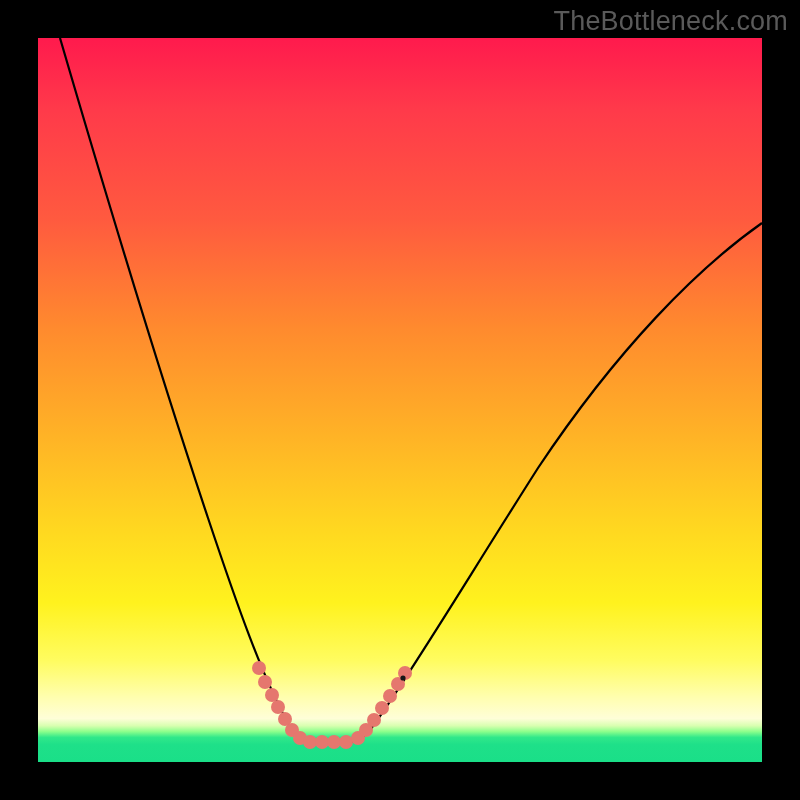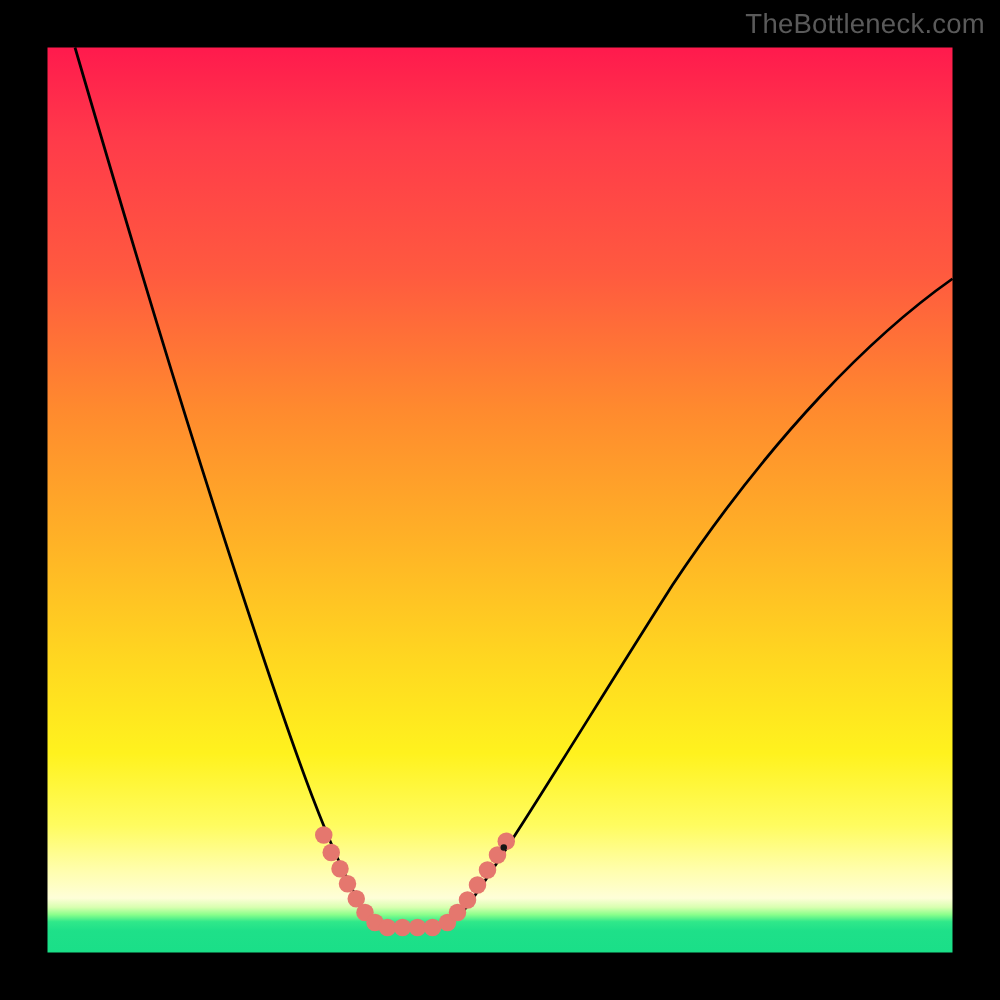--- a/index.html
+++ b/index.html
@@ -41,21 +41,21 @@
       #30e88a 96.6%,
       #1ee089 97.6%,
       #1adf88 100%
     );
   }
   .watermark {
     position: absolute;
     top: 6px;
     right: 12px;
     color: #5a5a5a;
-    font-size: 22px;
+    font-size: 27px;
     font-weight: 500;
     letter-spacing: 0.2px;
     user-select: none;
   }
   svg.curve {
     position: absolute;
     left: 0; top: 0;
     width: 724px; height: 724px;
     overflow: visible;
   }

